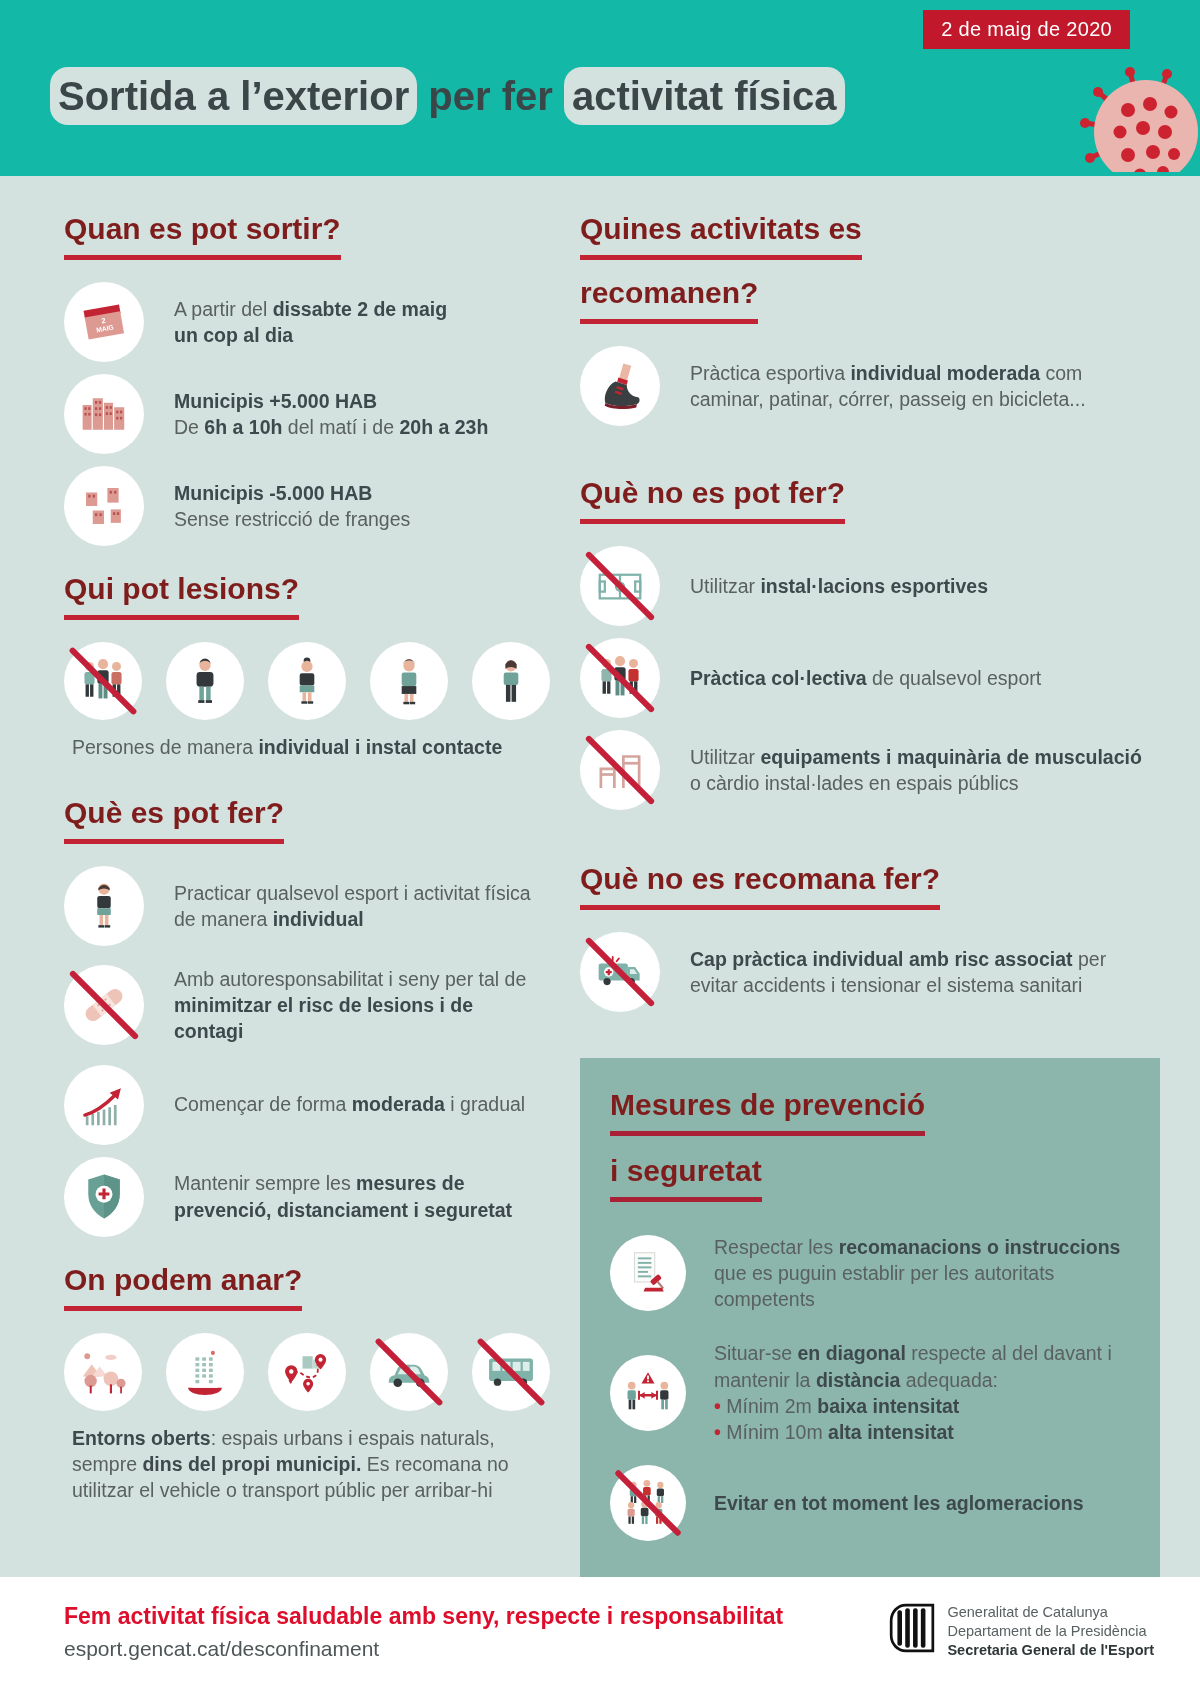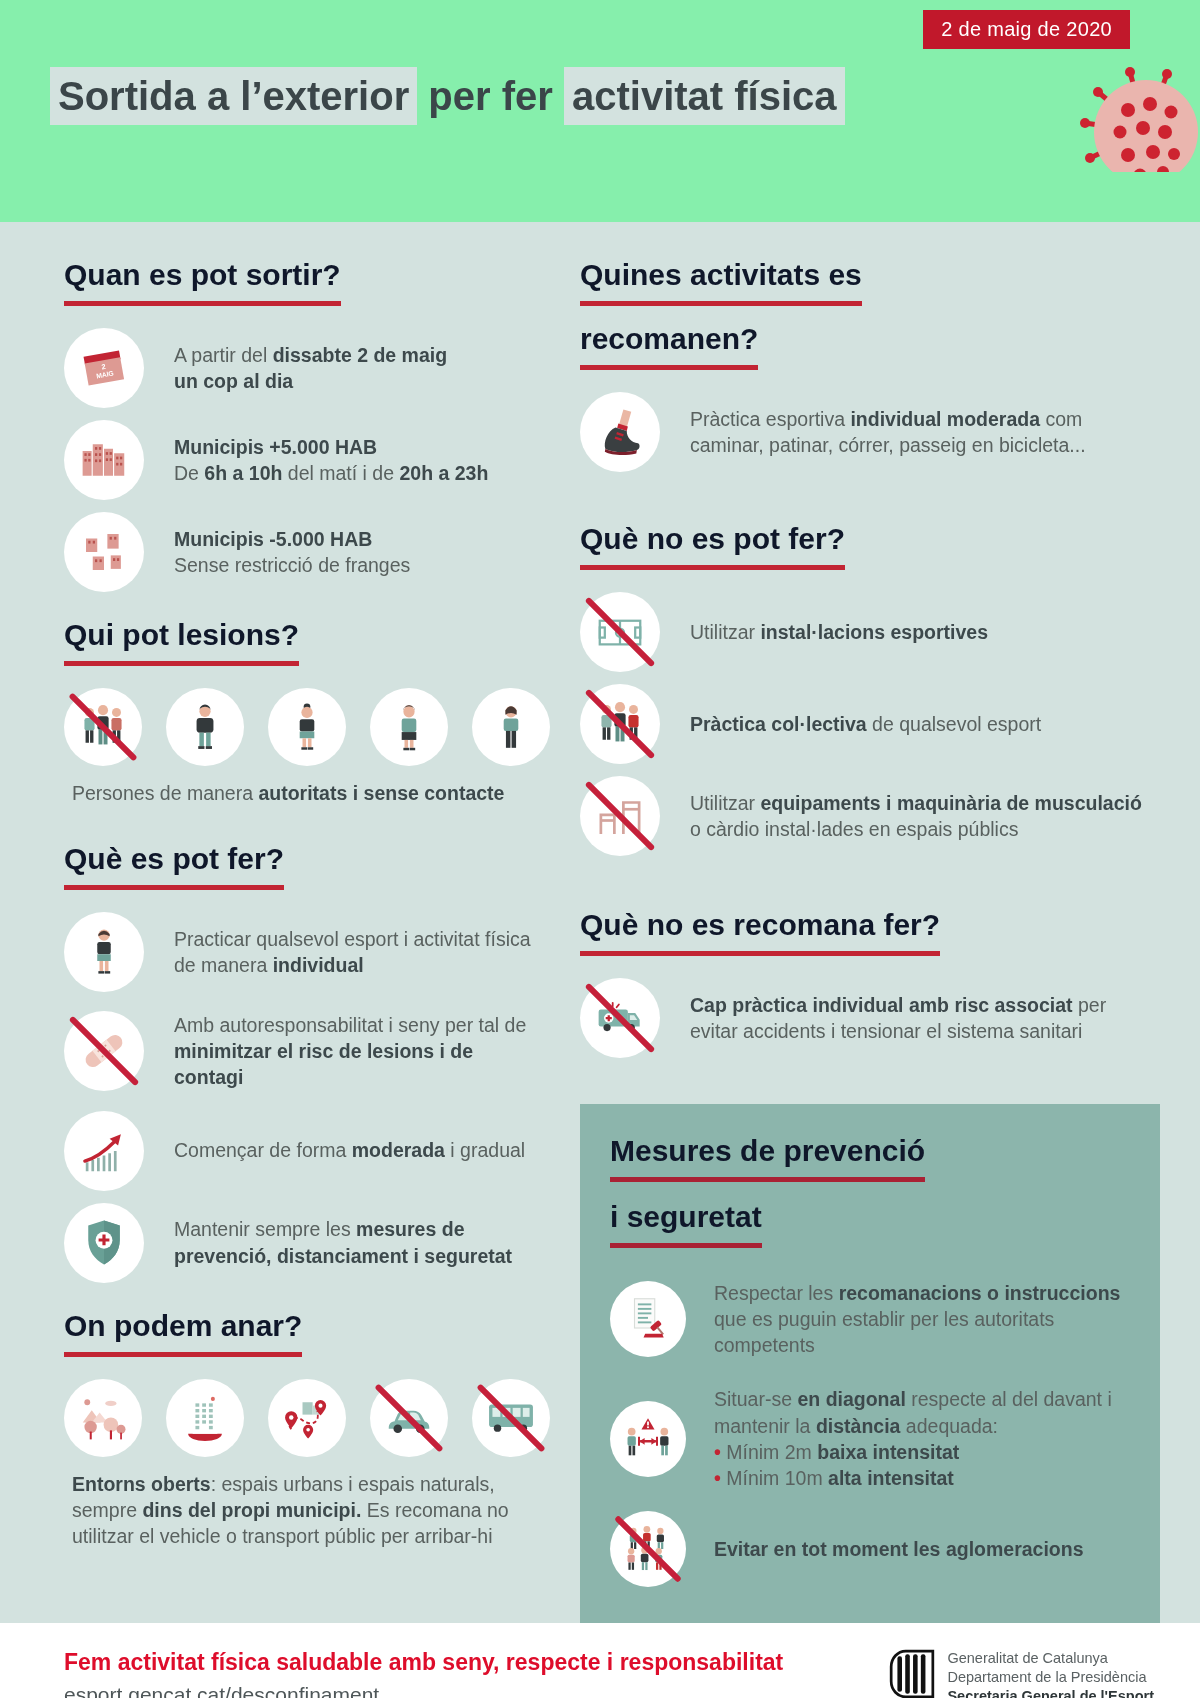--- a/index.html
+++ b/index.html
@@ -1,37 +1,37 @@
 <!DOCTYPE html>
 <html><head>
 <meta charset="utf-8">
 <style>
   html,body{margin:0;padding:0;}
   body{width:1200px;height:1698px;overflow:hidden;background:#fff;
        font-family:"Liberation Sans",sans-serif;color:#59615f;}
   .page{position:relative;width:1200px;height:1698px;}
 
   
-  header{position:relative;height:222px;background:#86efac;}
+  header{position:relative;height:176px;background:#14b8a6;}
   .badge{position:absolute;top:10px;right:70px;background:#c1182b;color:#fff;
          font-size:20px;padding:8px 18px;letter-spacing:.3px;}
   h1{position:absolute;left:50px;top:74px;margin:0;font-size:40px;font-weight:bold;
      color:#3b4649;white-space:nowrap;}
   h1 span{white-space:pre;}
-  h1 .hl{background:#d3e2df;padding:7px 8px;}
+  h1 .hl{background:#d3e2df;padding:7px 8px;border-radius:18px;}
   .virus{position:absolute;right:-18px;top:60px;width:150px;height:112px;overflow:hidden;}
   .virus svg{width:150px;height:150px;}
 
   
   main{display:flex;gap:40px;background:#d3e2df;min-height:1401px;box-sizing:border-box;
        padding:36px 40px 0 64px;}
   .col-left{width:476px;flex:none;}
   .col-right{flex:1;display:flex;flex-direction:column;min-width:0;}
 
-  .h{display:table;font-size:30px;font-weight:bold;color:#0f172a;margin:0 0 22px;
+  .h{display:table;font-size:30px;font-weight:bold;color:#7f1d1d;margin:0 0 22px;
      padding-bottom:9px;border-bottom:5px solid #c22433;}
   .h.tight{margin-bottom:16px;}
   section{margin:0;}
   .sec-quan{margin-bottom:26px;}
   .sec-qui{margin-bottom:36px;}
   .sec-que{margin-bottom:26px;}
   .sec-recomanen{margin-bottom:38px;}
   .sec-nopot{margin-bottom:40px;}
 
   .row{display:flex;align-items:center;gap:22px;margin-bottom:12px;}
@@ -245,21 +245,21 @@
           <span class="circle">
             <svg viewBox="0 0 48 48">
               <circle cx="24" cy="10.5" r="5" fill="#e9b49c"></circle>
               <path d="M19 9 q5 -7 10 0 l0 4 q-5 -3 -10 0 z" fill="#4a3a35"></path>
               <rect x="17.5" y="16.5" width="13" height="11" rx="2" fill="#6fa39a"></rect>
               <rect x="19.5" y="27.5" width="4" height="15" fill="#33393b"></rect>
                 <rect x="24.5" y="27.5" width="4" height="15" fill="#33393b"></rect>
             </svg>
           </span>
         </div>
-        <p class="txt cap"><span>Persones de manera </span><b>autoritats i sense contacte</b></p>
+        <p class="txt cap"><span>Persones de manera </span><b>individual i instal contacte</b></p>
       </section>
 
       <section class="sec-que">
         <h2 class="h">Què es pot fer?</h2>
 
         <div class="row">
           <span class="circle">
             <svg viewBox="0 0 48 48">
               <circle cx="24" cy="9" r="5" fill="#e9b49c"></circle>
               <path d="M19 8 q5 -6 10 0 l0 2 q-5 -3 -10 0 z" fill="#4a3a35"></path>

